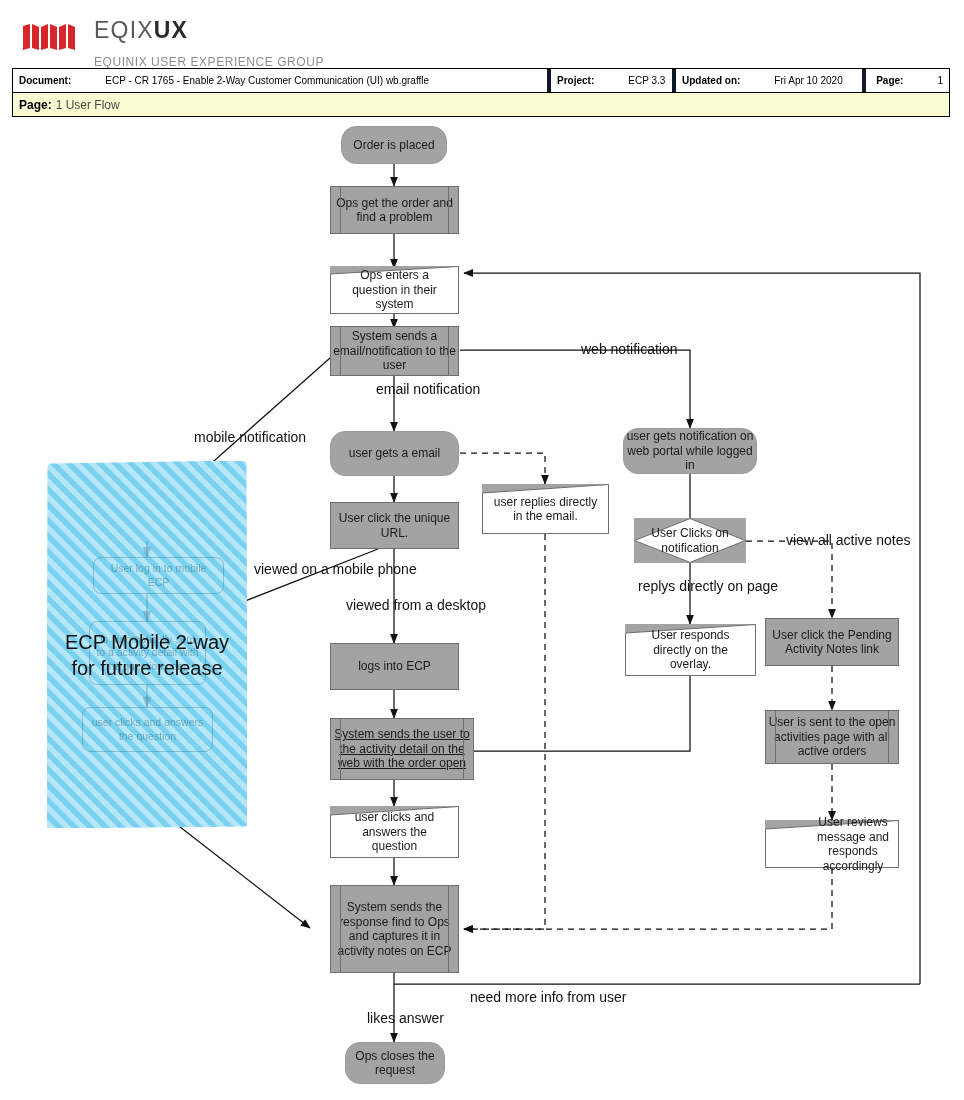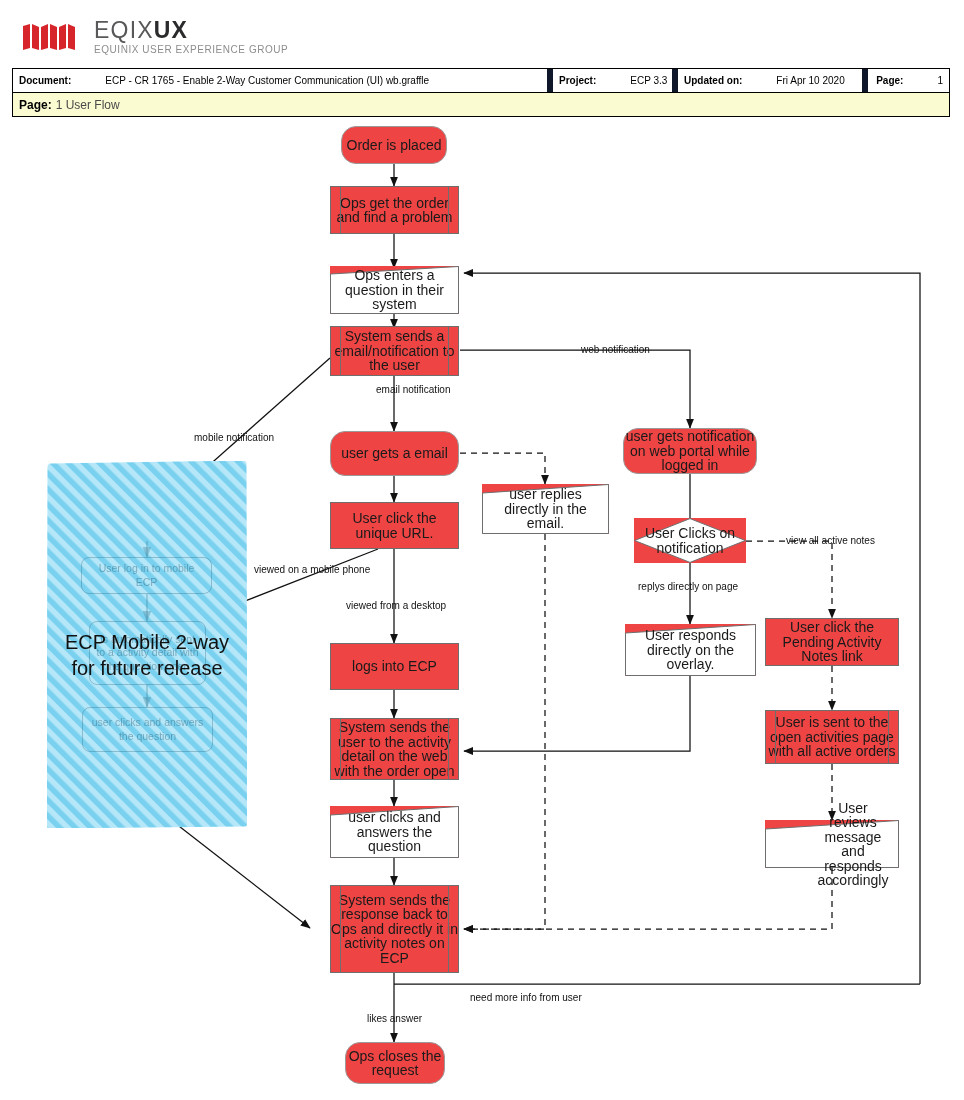--- a/index.html
+++ b/index.html
@@ -8,48 +8,48 @@
     font-family:"Liberation Sans","DejaVu Sans",sans-serif;
     color:#000;
   }
 
   
   #logo-area{position:absolute;left:22px;top:18px;width:420px;height:46px;}
   #logo-mark{position:absolute;left:0;top:4px;width:60px;height:30px;}
   #logo-text{position:absolute;left:72px;top:0px;}
   .logo-main{font-size:23px;letter-spacing:1.2px;color:#58585a;line-height:25px;}
   .logo-main b{color:#2b2b2d;font-weight:bold;}
-  .logo-sub{font-size:10px;letter-spacing:0.55px;color:#8d8d90;line-height:12px;margin-top:1px;}
+  .logo-sub{font-size:12px;letter-spacing:0.55px;color:#8d8d90;line-height:12px;margin-top:13px;}
 
   
   #meta-table{position:absolute;left:12px;top:68px;width:938px;
     border:1px solid #000;box-sizing:border-box;}
   #meta-row1{display:flex;height:23px;border-bottom:1px solid #000;}
   .meta-cell{display:flex;align-items:center;padding:0 6px;font-size:10px;
     white-space:nowrap;overflow:hidden;box-sizing:border-box;gap:30px;}
-  .meta-cell + .meta-cell{border-left:6px solid #0f172a;align-items:center;}
+  .meta-cell + .meta-cell{border-left:4px solid #0f172a;align-items:center;}
   .meta-cell b{font-weight:bold;margin-right:4px;}
   #cell-document{flex:0 0 534px;}
   #cell-project{flex:0 0 125px;}
   #cell-updated{flex:0 0 190px;}
   #cell-page{flex:1 1 auto;justify-content:flex-end;}
   #meta-row2{height:23px;display:flex;align-items:center;padding:0 6px;
     background:#fbfbd2;font-size:12px;}
   #meta-row2 b{font-weight:bold;margin-right:4px;}
   #meta-row2 .pg-val{color:#4a4a4a;}
 
   
   #canvas{position:absolute;left:0;top:118px;width:964px;height:982px;}
   #wires{position:absolute;left:0;top:0;width:964px;height:982px;}
 
   
   .node{position:absolute;box-sizing:border-box;
     display:flex;align-items:center;justify-content:center;
-    text-align:center;font-size:14px;line-height:14.5px;color:#1a1a1a;
-    background:#ef4444;}
+    text-align:center;font-size:12px;line-height:14.5px;color:#1a1a1a;
+    background:#a3a3a3;}
   .n-term{border:1px solid #9a9a9a;border-radius:15px;}
   .n-rect{border:1px solid #6e6e6e;}
   .n-proc{border:1px solid #6e6e6e;}
   .n-proc::before,.n-proc::after{content:"";position:absolute;top:0;bottom:0;
     width:0;border-left:1px solid #6e6e6e;}
   .n-proc::before{left:9px;}
   .n-proc::after{right:9px;}
   .n-slant{border:none;}
   .n-slant .slant-svg{position:absolute;left:0;top:0;width:100%;height:100%;}
   .n-slant .slant-txt{position:relative;z-index:2;width:100%;padding:0 8px;box-sizing:border-box;}
@@ -62,21 +62,21 @@
   #mobile-hatch{position:absolute;left:0;top:0;width:100%;height:100%;}
   .ghost{position:absolute;box-sizing:border-box;border:1px solid rgba(40,90,115,.30);
     border-radius:8px;display:flex;align-items:center;justify-content:center;
     text-align:center;font-size:10.5px;line-height:13.5px;
     color:rgba(25,70,95,.38);padding:0 6px;}
   #future-banner{position:absolute;left:10px;top:168px;width:180px;
     text-align:center;font-size:20px;line-height:26px;color:#111;
     font-family:"Liberation Sans","DejaVu Sans",sans-serif;z-index:6;}
 
   
-  .elabel{position:absolute;font-size:10px;line-height:11px;color:#111;
+  .elabel{position:absolute;font-size:14px;line-height:11px;color:#111;
     white-space:nowrap;background:transparent;}
 </style>
 </head>
 <body>
 
 <div id="logo-area">
   <svg id="logo-mark" viewBox="0 0 60 30">
     <g fill="#d6252b">
       <path d="M1,4 L8,2 L8,26 L1,28 Z"></path>
       <path d="M10,2 L17,5 L17,28 L10,26 Z"></path>
@@ -194,21 +194,21 @@
     <svg id="mobile-hatch" viewBox="0 0 200 367" preserveAspectRatio="none">
       <path d="M4,6 L196,3 L197,362 L3,364 Z" fill="url(#hatch)" stroke="url(#hatch)" stroke-width="7" stroke-linejoin="round"></path>
     </svg>
     <svg viewBox="0 0 200 367" preserveAspectRatio="none" style="position:absolute;left:0;top:0;width:100%;height:100%;z-index:3;">
       <g stroke="#3d7f9c" stroke-opacity=".42" stroke-width="1.4" fill="none">
         <path d="M100,80 L100,96" marker-end="url(#ahg)"></path>
         <path d="M100,133 L100,160" marker-end="url(#ahg)"></path>
         <path d="M100,224 L100,246" marker-end="url(#ahg)"></path>
       </g>
     </svg>
-    <div class="ghost" style="left:34px;top:96px;width:131px;height:37px;z-index:4;">User log in to mobile ECP</div>
+    <div class="ghost" style="left:46px;top:96px;width:131px;height:37px;z-index:4;">User log in to mobile ECP</div>
     <div class="ghost" style="left:42px;top:160px;width:117px;height:64px;z-index:4;">Is automatically sent to a activity detail with the question open</div>
     <div class="ghost" style="left:35px;top:246px;width:131px;height:45px;z-index:4;">user clicks and answers the question</div>
     <div id="future-banner">
       <div>ECP Mobile 2-way</div>
       <div>for future release</div>
     </div>
   </div>
 
   <div class="node n-term" style="left:341px;top:8px;width:106px;height:38px;">Order is placed</div>
 
@@ -247,39 +247,39 @@
 
   <div class="node n-slant" style="left:625px;top:506px;width:131px;height:52px;">
     <svg class="slant-svg" viewBox="0 0 131 52" preserveAspectRatio="none">
       <path d="M0.5,9 L130.5,0.5 L130.5,51.5 L0.5,51.5 Z" fill="#fff" stroke="#6e6e6e" stroke-width="1"></path>
     </svg>
     <div class="slant-txt">User responds directly on the overlay.</div>
   </div>
 
   <div class="node n-rect" style="left:765px;top:500px;width:134px;height:48px;">User click the Pending Activity Notes link</div>
 
-  <div class="node n-proc" style="left:330px;top:600px;width:129px;height:62px;">System sends the user to the activity detail on the web with the order open</div>
+  <div class="node n-proc" style="left:330px;top:600px;width:144px;height:62px;text-decoration:underline;">System sends the user to the activity detail on the web with the order open</div>
 
   <div class="node n-proc" style="left:765px;top:592px;width:134px;height:54px;">User is sent to the open activities page with all active orders</div>
 
   <div class="node n-slant" style="left:330px;top:688px;width:129px;height:52px;">
     <svg class="slant-svg" viewBox="0 0 129 52" preserveAspectRatio="none">
       <path d="M0.5,9 L128.5,0.5 L128.5,51.5 L0.5,51.5 Z" fill="#fff" stroke="#6e6e6e" stroke-width="1"></path>
     </svg>
     <div class="slant-txt">user clicks and answers the question</div>
   </div>
 
   <div class="node n-slant" style="left:765px;top:702px;width:134px;height:48px;padding-left:42px;">
     <svg class="slant-svg" viewBox="0 0 134 48" preserveAspectRatio="none">
       <path d="M0.5,9 L133.5,0.5 L133.5,47.5 L0.5,47.5 Z" fill="#fff" stroke="#6e6e6e" stroke-width="1"></path>
     </svg>
     <div class="slant-txt">User reviews message and responds accordingly</div>
   </div>
 
-  <div class="node n-proc" style="left:330px;top:767px;width:129px;height:88px;">System sends the response back to Ops and directly it in activity notes on ECP</div>
+  <div class="node n-proc" style="left:330px;top:767px;width:129px;height:88px;">System sends the response find to Ops and captures it in activity notes on ECP</div>
 
   <div class="node n-term" style="left:345px;top:924px;width:100px;height:42px;">Ops closes the request</div>
 
   <div class="elabel" style="left:581px;top:226px;">web notification</div>
   <div class="elabel" style="left:376px;top:266px;">email notification</div>
   <div class="elabel" style="left:194px;top:314px;">mobile notification</div>
   <div class="elabel" style="left:254px;top:446px;">viewed on a mobile phone</div>
   <div class="elabel" style="left:346px;top:482px;">viewed from a desktop</div>
   <div class="elabel" style="left:786px;top:417px;">view all active notes</div>
   <div class="elabel" style="left:638px;top:463px;">replys directly on page</div>

